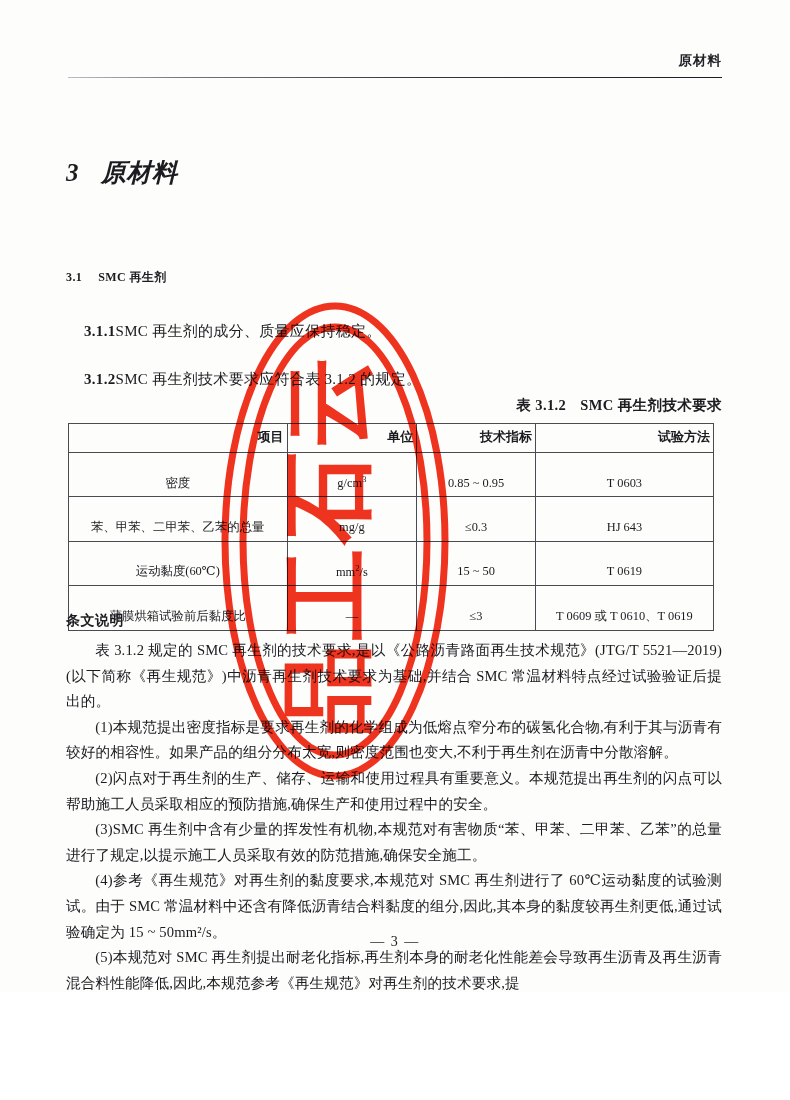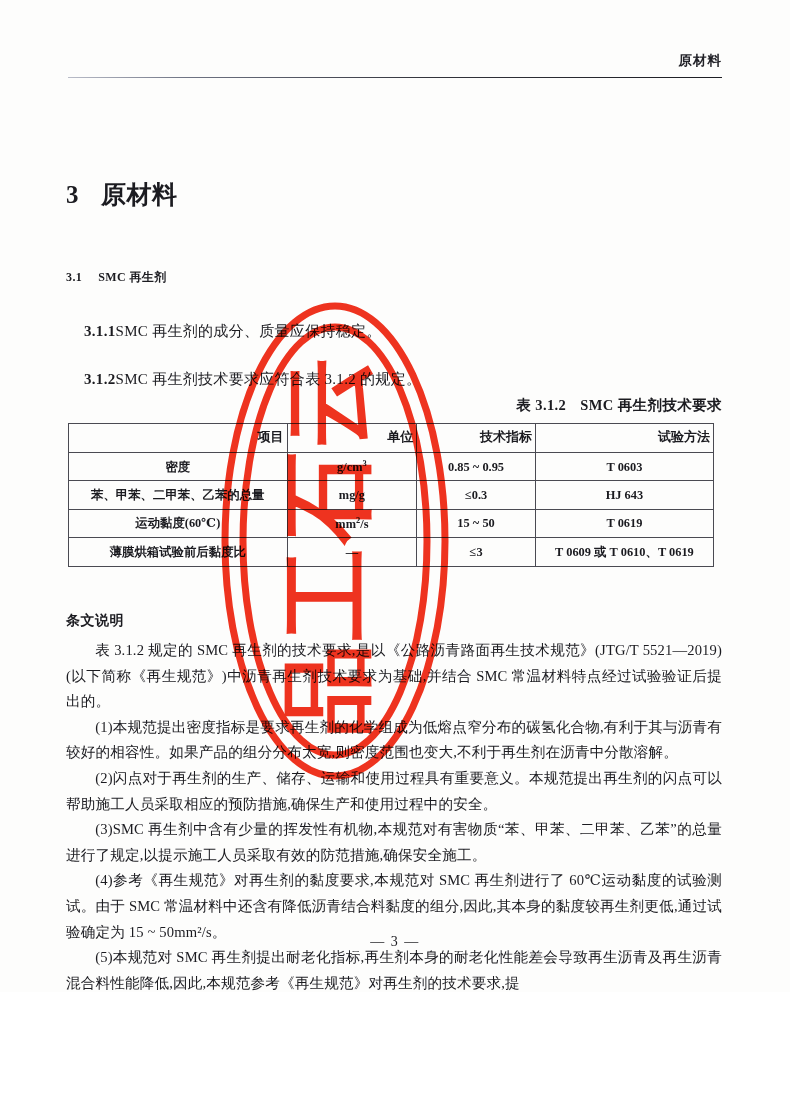--- a/index.html
+++ b/index.html
@@ -34,25 +34,26 @@
     top: 77px;
     left: 68px;
     width: 654px;
     height: 1.4px;
     background: linear-gradient(to right, #b9bcc8 0%, #6f7484 18%, #33343c 55%, #1d1e24 100%);
   }
 
   
   .chapter {
     position: absolute;
-    top: 178px;
+    top: 156px;
     left: 66px;
     font-size: 25px;
     font-weight: 700;
     letter-spacing: 0.5px;
+    font-style: italic;
   }
   .chapter .num { margin-right: 22px; }
 
   
   .section {
     position: absolute;
     top: 269px;
     left: 66px;
     font-size: 12px;
     font-weight: 700;
@@ -94,22 +95,22 @@
     left: 68px;
     width: 646px;
     border-collapse: collapse;
     font-size: 12.4px;
     background: transparent;
   }
   table.spec th,
   table.spec td {
     border: 0.8px solid #4a4a52;
     text-align: center;
-    padding: 6px 3px 6px 3px;
-    font-weight: bold;
+    padding: 22px 3px 6px 3px;
+    font-weight: normal;
     line-height: 1.15;
     background: transparent;
   }
   table.spec th {
     font-weight: 700;
     font-size: 13px;
     padding: 6px 3px 7px 3px;
     text-align: right;
   }
   table.spec tr:first-child th { border-top-width: 1.7px; }

